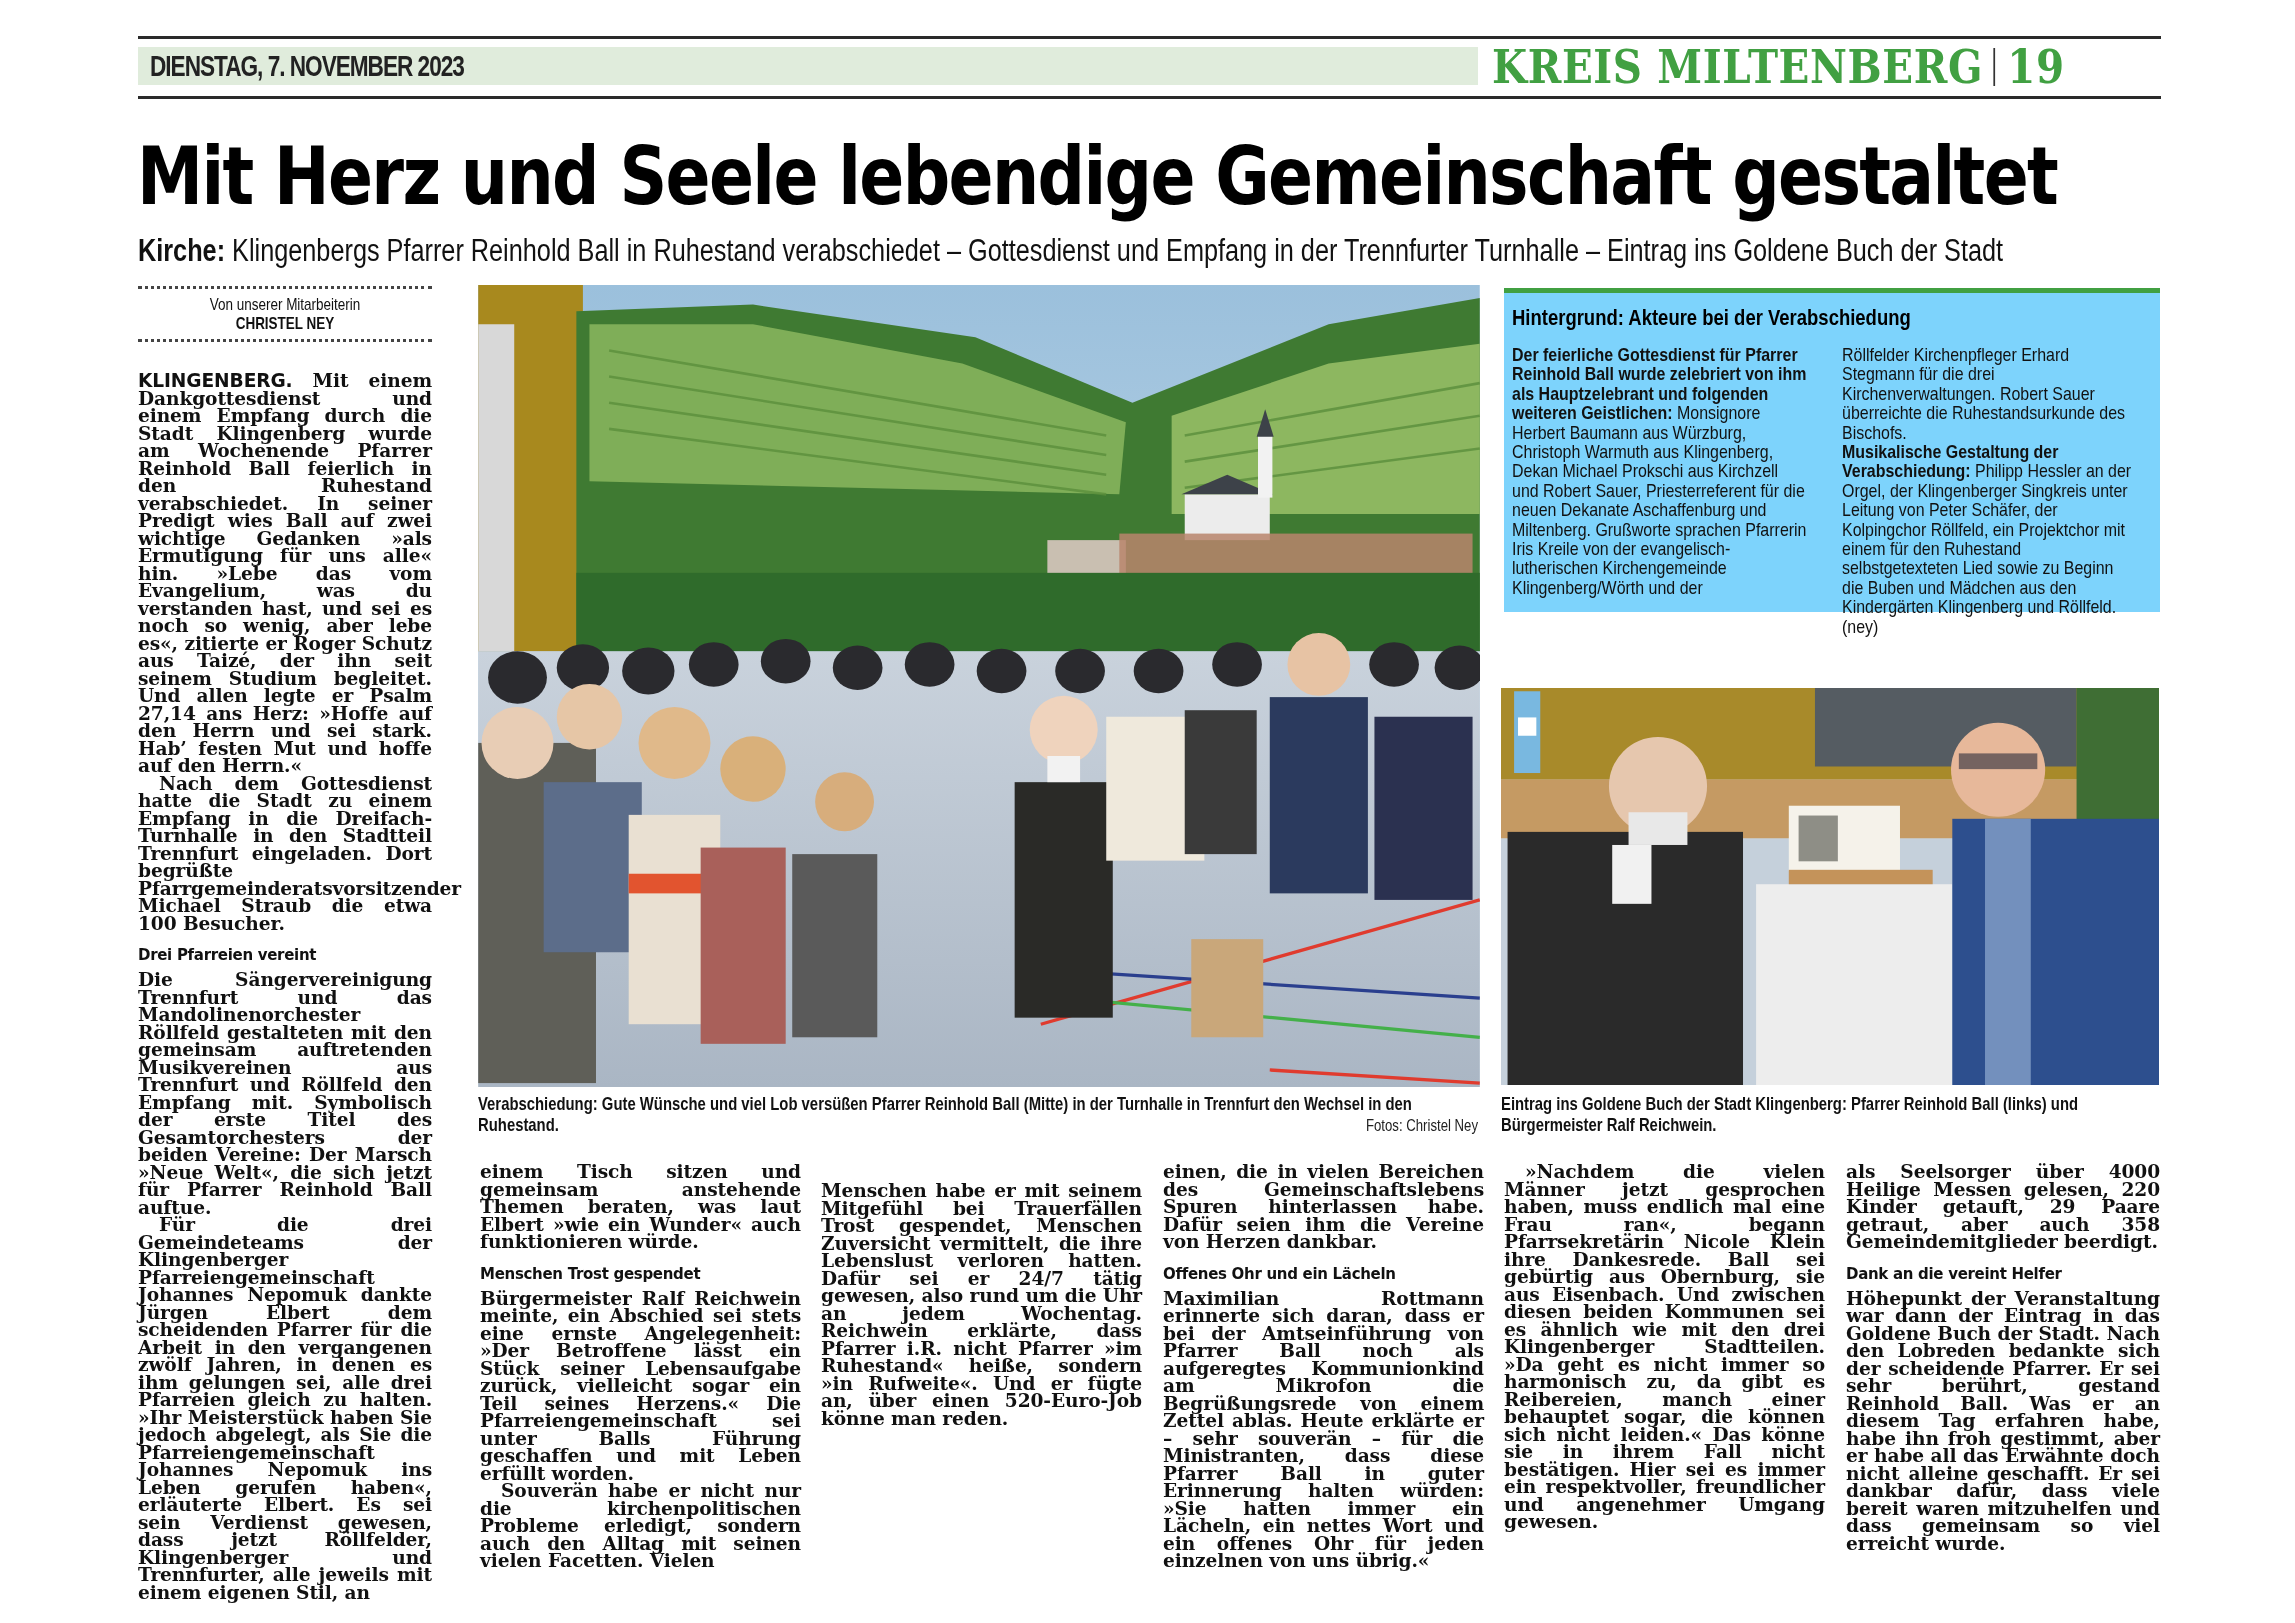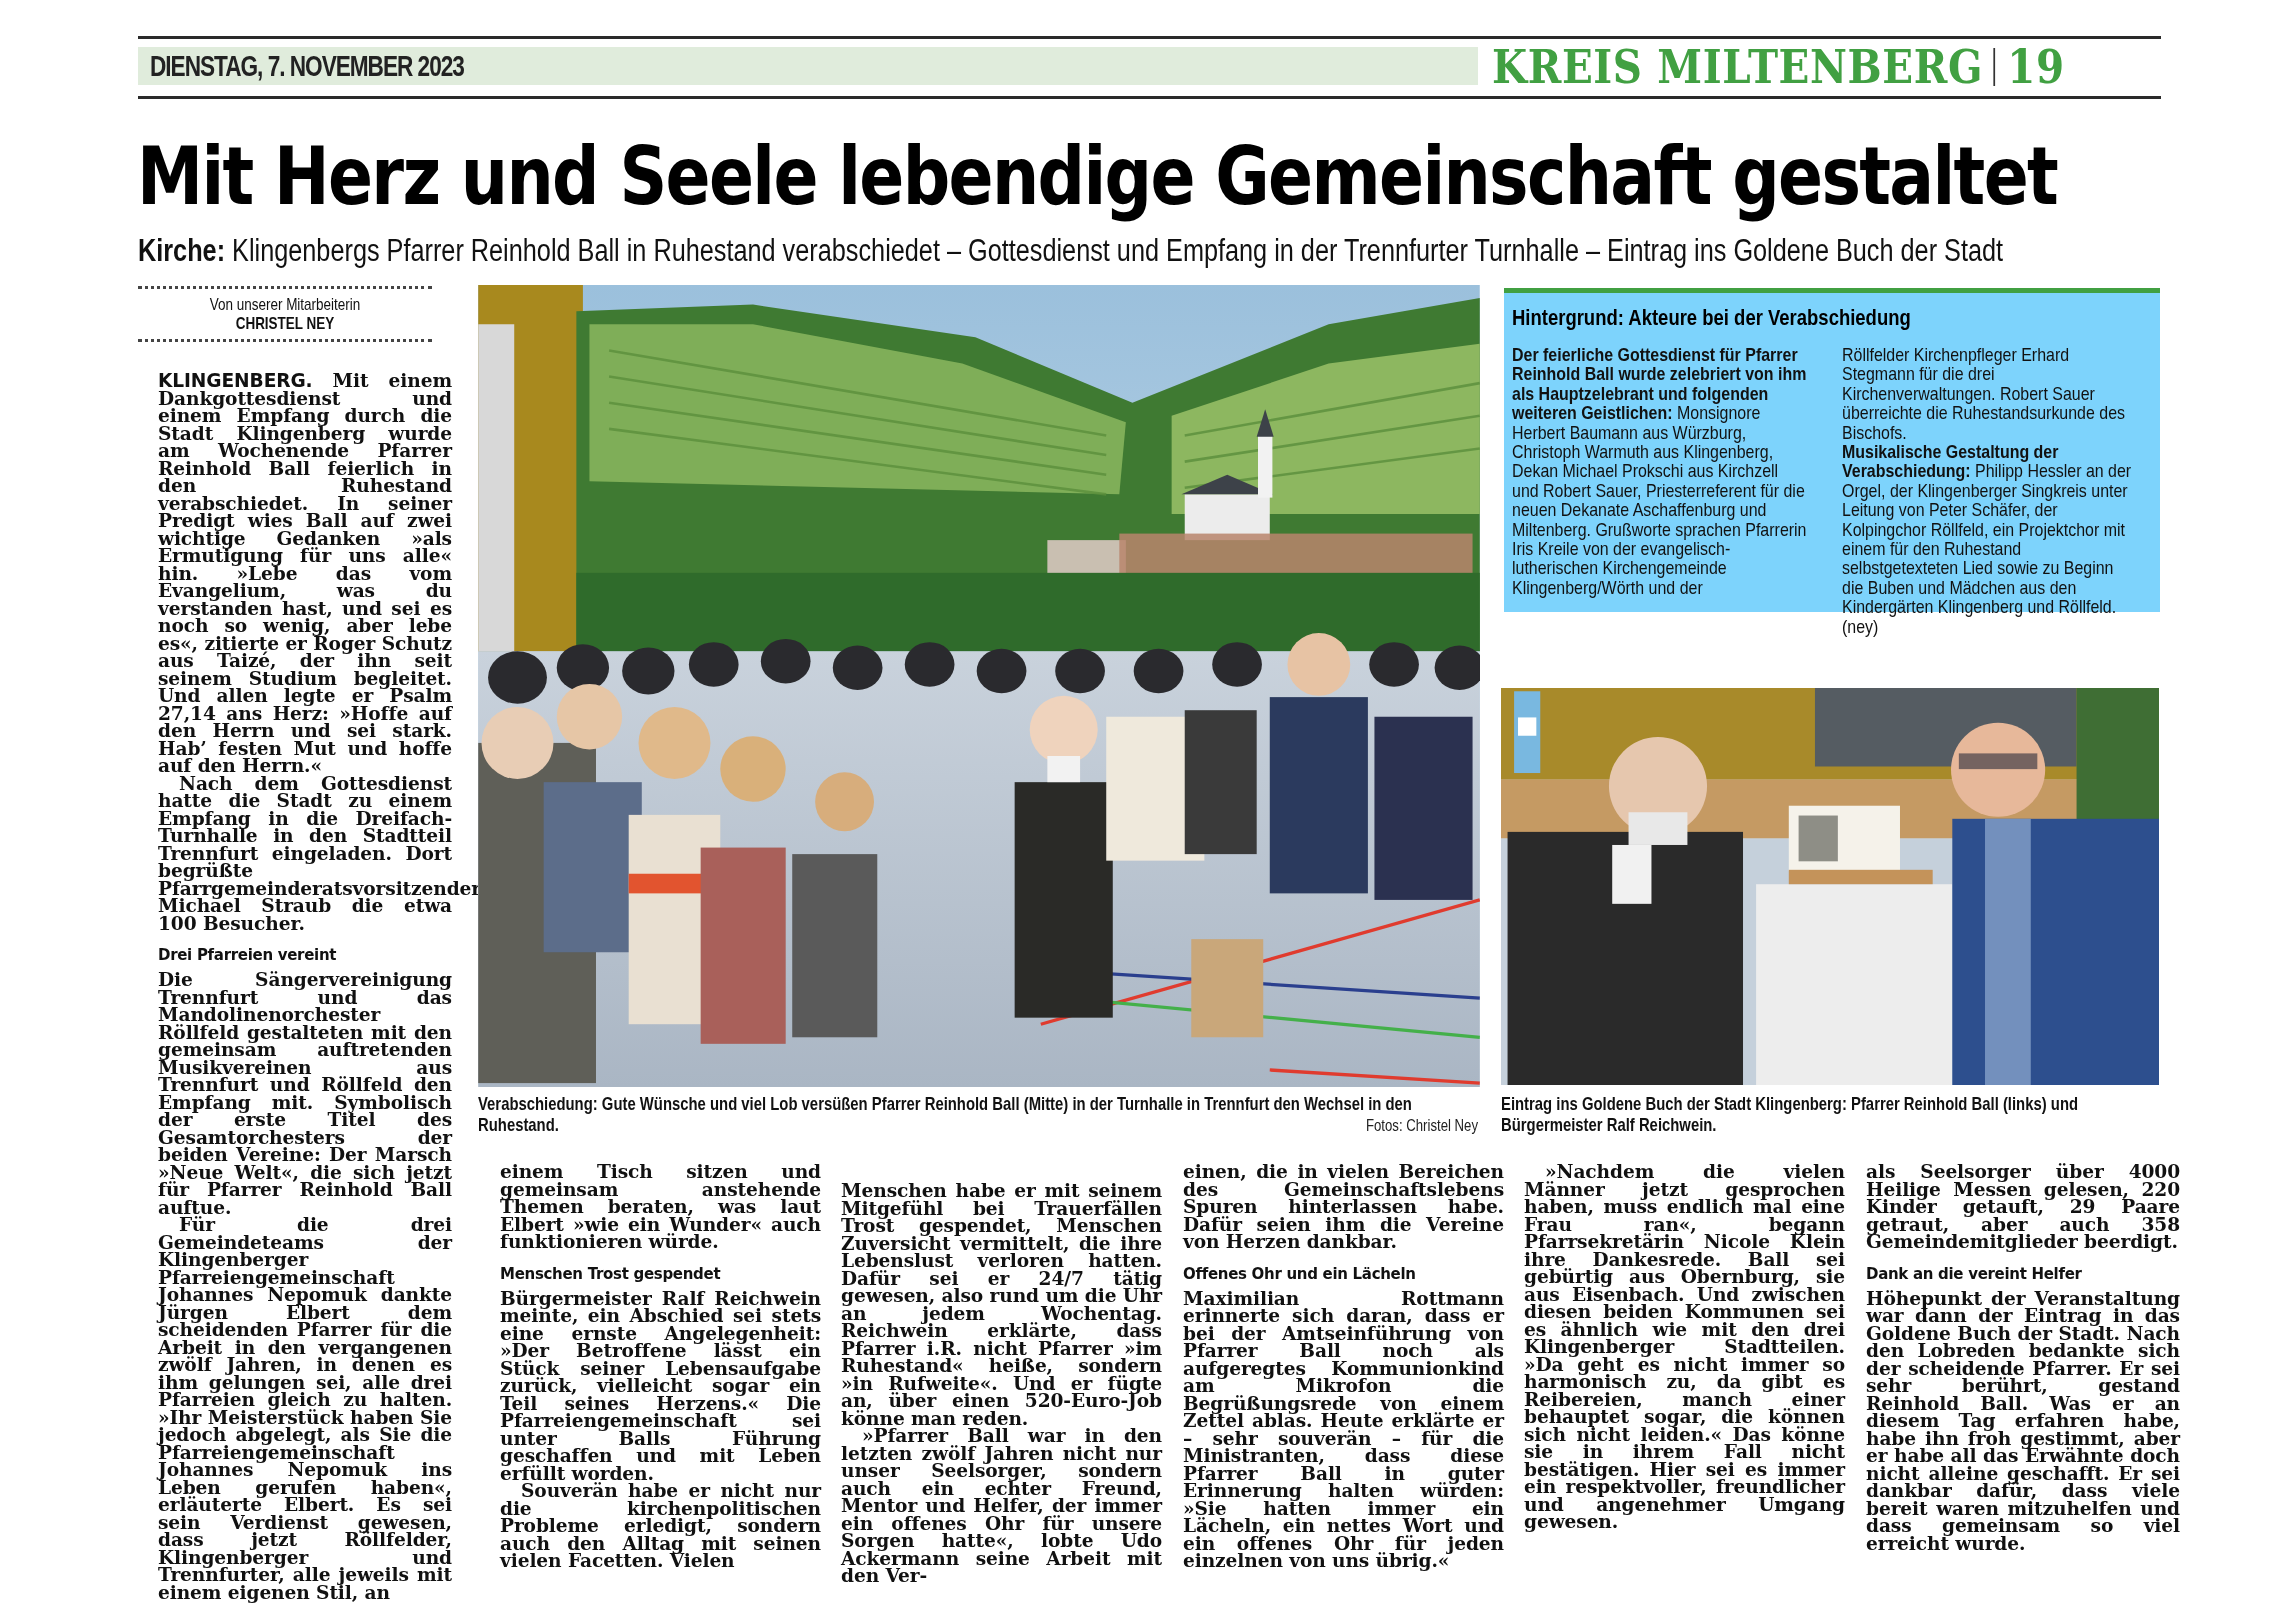--- a/index.html
+++ b/index.html
@@ -7,21 +7,21 @@
   .rule { position:absolute; height:3.3px; background:#2a2a2a; }
   .dateband { position:absolute; left:138px; top:47px; width:1340px; height:38px; background:#e0ecdc; }
   .date { position:absolute; left:150px; top:46px; font-family:"Liberation Sans", sans-serif; font-weight:bold; font-size:29px; letter-spacing:-1.3px; color:#222; transform:scaleX(0.78); transform-origin:left center; line-height:41px; }
   .section { position:absolute; left:1492px; top:39px; font-family:"DejaVu Serif", serif; font-weight:bold; font-size:47px; color:#41a042; line-height:55px; transform:scaleX(0.86); transform-origin:left center; letter-spacing:0.7px; white-space:nowrap; }
   .section .sep { display:inline-block; width:2px; height:38px; background:#333; margin:0 14.4px 0 11.8px; vertical-align:middle; position:relative; top:-3.9px; }
   .headline { position:absolute; left:137px; top:128px; font-family:"DejaVu Sans", sans-serif; font-weight:bold; font-size:80px; letter-spacing:-2px; line-height:98px; white-space:nowrap; transform:scaleX(0.83); transform-origin:left center; color:#000; }
   .subline { position:absolute; left:138px; top:230px; font-family:"Liberation Sans", sans-serif; font-size:31px; line-height:42px; white-space:nowrap; transform:scaleX(0.815); transform-origin:left center; color:#111; }
   .subline b { font-weight:bold; }
   .dotted { position:absolute; left:138px; width:294px; border-top:3.3px dotted #444; }
   .byline { position:absolute; left:138px; width:294px; text-align:center; font-family:"Liberation Sans", sans-serif; color:#111; }
-  .col { position:absolute; font-family:"DejaVu Serif", serif; font-size:18.6px; line-height:17.5px; text-align:justify; color:#111; font-weight:bold; letter-spacing:-0.1px;margin-left:20px; }
+  .col { position:absolute; font-family:"DejaVu Serif", serif; font-size:18.6px; line-height:17.5px; text-align:justify; color:#111; font-weight:bold; letter-spacing:-0.1px; }
   .col p { margin:0; text-indent:0; }
   .col p.ind { text-indent:21px; }
   .col .dateline { font-family:"DejaVu Sans", sans-serif; font-weight:bold; }
   .subhead { font-family:"DejaVu Sans", sans-serif; font-weight:bold; font-size:15px; line-height:21px; margin:13px 0 5.2px 0; text-align:left; letter-spacing:-0.3px; }
   .photo { position:absolute; overflow:hidden; }
   .caption { position:absolute; font-family:"Liberation Sans", sans-serif; font-weight:bold; font-size:17.7px; line-height:21px; color:#111; transform:scaleX(0.84); transform-origin:left top; }
   .credit { position:absolute; font-family:"Liberation Sans", sans-serif; font-size:15.7px; color:#222; transform:scaleX(0.84); transform-origin:right top; }
   .sidebar { position:absolute; left:1504px; top:288px; width:656px; height:319px; background:#7dd3fc; border-top:5.2px solid #41a042; }
   .sidebar h3 { position:absolute; left:7.9px; top:11.8px; margin:0; font-family:"Liberation Sans", sans-serif; font-weight:bold; font-size:22px; line-height:26px; transform:scaleX(0.84); transform-origin:left top; white-space:nowrap; color:#000; }
   .sbcol { position:absolute; top:52px; width:353px; font-family:"Liberation Sans", sans-serif; font-size:19px; line-height:19.4px; color:#111; transform:scaleX(0.84); transform-origin:left top; }
@@ -180,21 +180,20 @@
 
 <div class="col" style="left:480px; top:1163px; width:321px;">
   <p>einem Tisch sitzen und gemeinsam anstehende Themen beraten, was laut Elbert »wie ein Wunder« auch funktionieren würde.</p>
   <div class="subhead">Menschen Trost gespendet</div>
   <p>Bürgermeister Ralf Reichwein meinte, ein Abschied sei stets eine ernste Angelegenheit: »Der Betroffene lässt ein Stück seiner Lebensaufgabe zurück, vielleicht sogar ein Teil seines Herzens.« Die Pfarreiengemeinschaft sei unter Balls Führung geschaffen und mit Leben erfüllt worden.</p>
   <p class="ind">Souverän habe er nicht nur die kirchenpolitischen Probleme erledigt, sondern auch den Alltag mit seinen vielen Facetten. Vielen</p>
 </div>
 
 <div class="col" style="left:821px; top:1182px; width:321px;">
   <p>Menschen habe er mit seinem Mitgefühl bei Trauerfällen Trost gespendet, Menschen Zuversicht vermittelt, die ihre Lebenslust verloren hatten. Dafür sei er 24/7 tätig gewesen, also rund um die Uhr an jedem Wochentag. Reichwein erklärte, dass Pfarrer i.R. nicht Pfarrer »im Ruhestand« heiße, sondern »in Rufweite«. Und er fügte an, über einen 520-Euro-Job könne man reden.</p>
-  <p class="ind">»Pfarrer Ball war in den letzten zwölf Jahren nicht nur unser Seelsorger, sondern auch ein echter Freund, Mentor und Helfer, der immer ein offenes Ohr für unsere Sorgen hatte«, lobte Udo Ackermann seine Arbeit mit den Ver-</p>
 </div>
 
 <div class="col" style="left:1163px; top:1163px; width:321px;">
   <p>einen, die in vielen Bereichen des Gemeinschaftslebens Spuren hinterlassen habe. Dafür seien ihm die Vereine von Herzen dankbar.</p>
   <div class="subhead">Offenes Ohr und ein Lächeln</div>
   <p>Maximilian Rottmann erinnerte sich daran, dass er bei der Amtseinführung von Pfarrer Ball noch als aufgeregtes Kommunionkind am Mikrofon die Begrüßungsrede von einem Zettel ablas. Heute erklärte er – sehr souverän – für die Ministranten, dass diese Pfarrer Ball in guter Erinnerung halten würden: »Sie hatten immer ein Lächeln, ein nettes Wort und ein offenes Ohr für jeden einzelnen von uns übrig.«</p>
 </div>
 
 <div class="col" style="left:1504px; top:1163px; width:321px;">
   <p class="ind">»Nachdem die vielen Männer jetzt gesprochen haben, muss endlich mal eine Frau ran«, begann Pfarrsekretärin Nicole Klein ihre Dankesrede. Ball sei gebürtig aus Obernburg, sie aus Eisenbach. Und zwischen diesen beiden Kommunen sei es ähnlich wie mit den drei Klingenberger Stadtteilen. »Da geht es nicht immer so harmonisch zu, da gibt es Reibereien, manch einer behauptet sogar, die können sich nicht leiden.« Das könne sie in ihrem Fall nicht bestätigen. Hier sei es immer ein respektvoller, freundlicher und angenehmer Umgang gewesen.</p>

